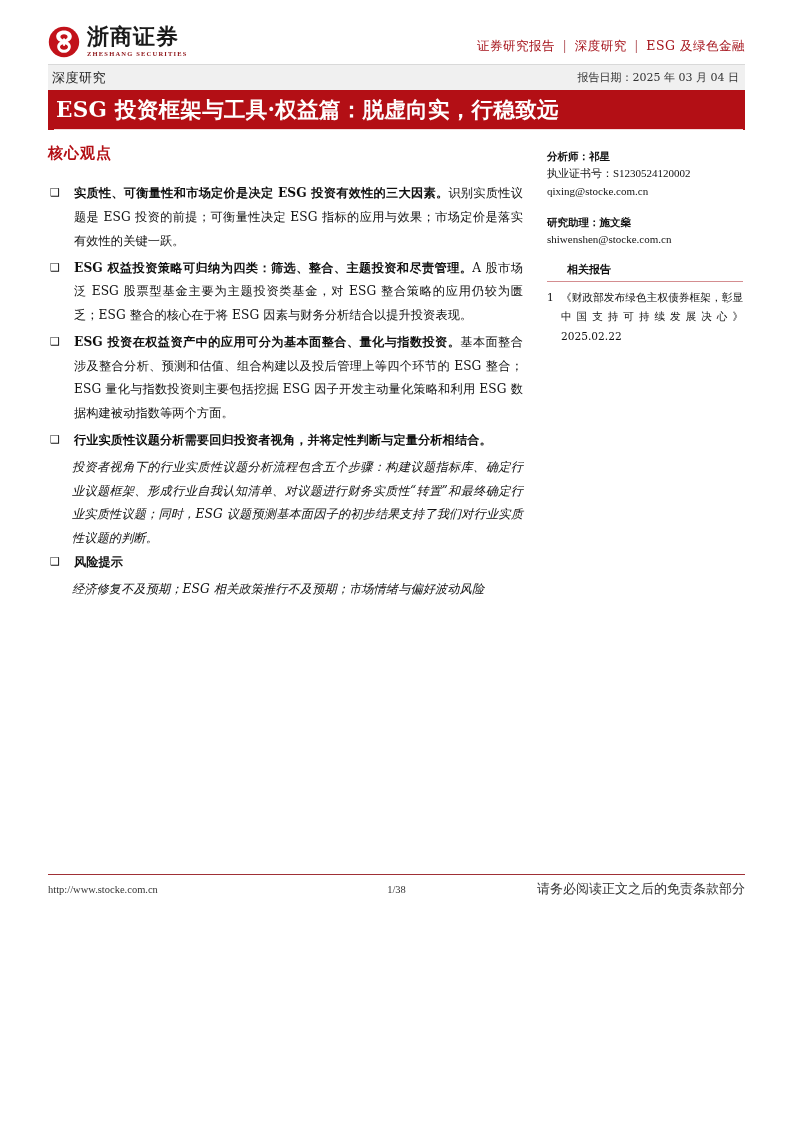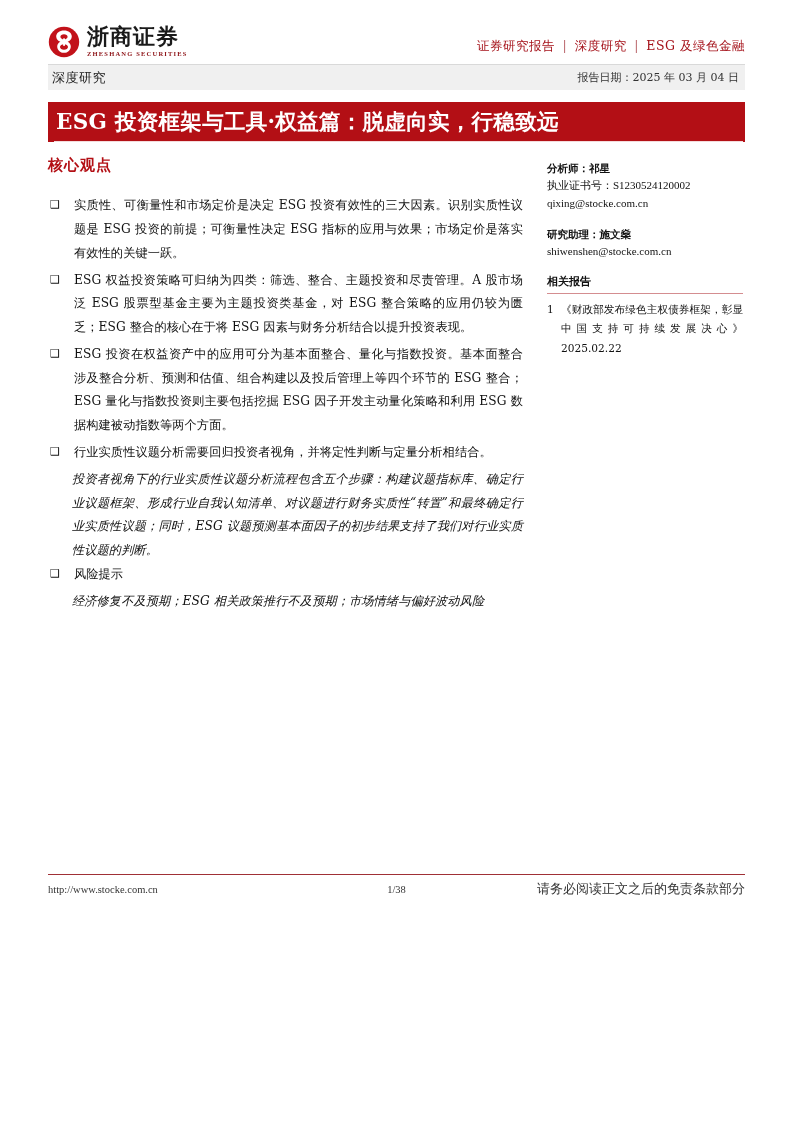--- a/index.html
+++ b/index.html
@@ -92,21 +92,21 @@
     letter-spacing: .5px;
   }
   .strip-right {
     font-family: "DejaVu Serif", serif;
     font-size: 11px;
     color: #333;
   }
 
   
   .titleblock {
-    margin-top: 12px;
+    margin-top: 0;
     background: #b30f15;
     color: #ffffff;
     padding: 5px 0 0 0;
   }
   .title-main {
     font-family: "DejaVu Serif", serif;
     font-size: 21.5px;
     font-weight: bold;
     letter-spacing: .3px;
     padding: 2px 10px 6px 8px;
@@ -172,21 +172,21 @@
   }
   .bullet-body {
     flex: 1 1 auto;
     font-family: "DejaVu Serif", serif;
     font-size: 12.2px;
     line-height: 1.95;
     text-align: justify;
     color: #101010;
     letter-spacing: .1px;
   }
-  .bullet-body b { font-weight: normal; }
+  .bullet-body b { font-weight: bold; }
   .bullet-plain {
     font-family: "DejaVu Serif", serif;
     font-size: 12.2px;
     line-height: 1.95;
     text-align: justify;
     color: #101010;
     padding-left: 24px;
     letter-spacing: .1px;
     font-style: italic;
   }
@@ -201,20 +201,21 @@
   }
   .side-line.bold { font-weight: bold; }
   .side-line.mono-ish { font-family: "Liberation Serif", serif; font-size: 11px; }
 
   .side-head {
     font-family: "DejaVu Sans", sans-serif;
     font-size: 11px;
     font-weight: bold;
     color: #111;
     margin-bottom: 4px;
+    margin-left: 20px;
   }
   .side-rule {
     height: 1px;
     background: #d48d90;
     margin-bottom: 6px;
   }
   .related-item {
     font-family: "DejaVu Serif", serif;
     font-size: 10.6px;
     line-height: 1.85;

